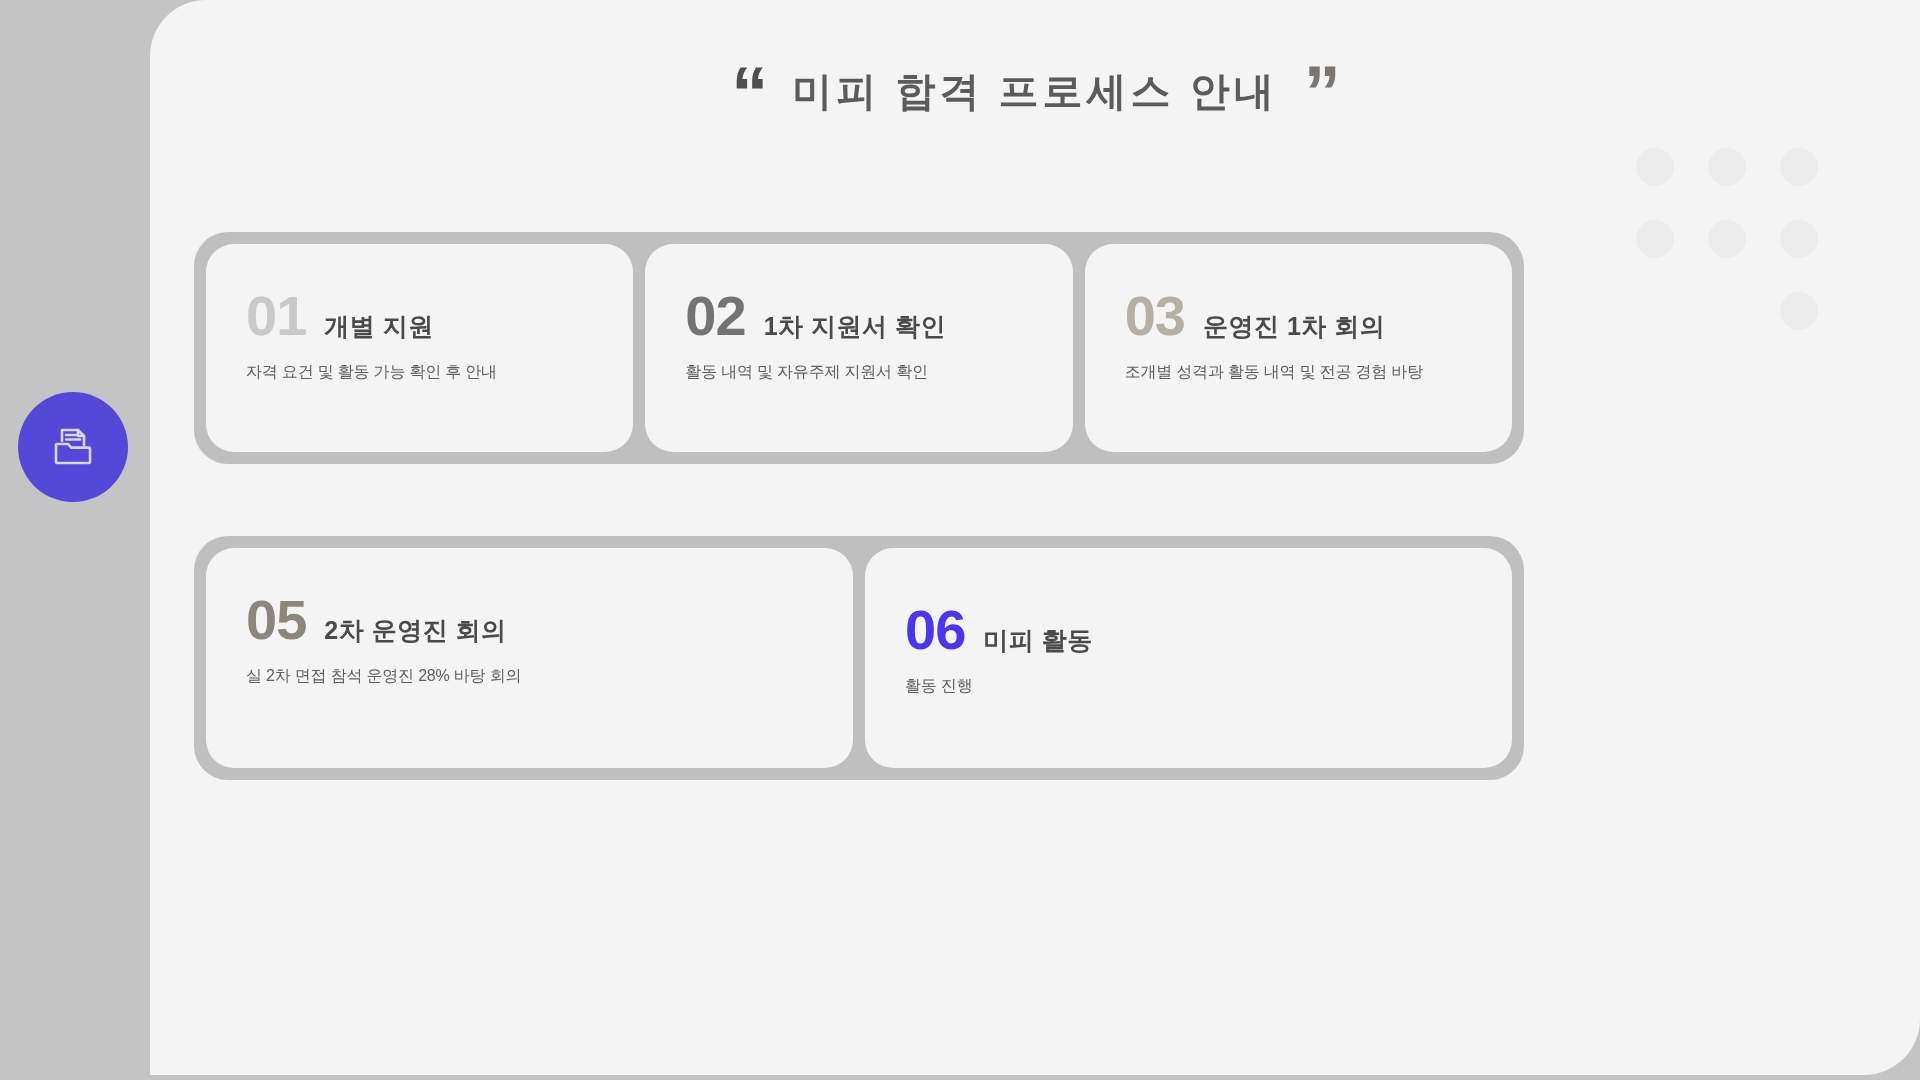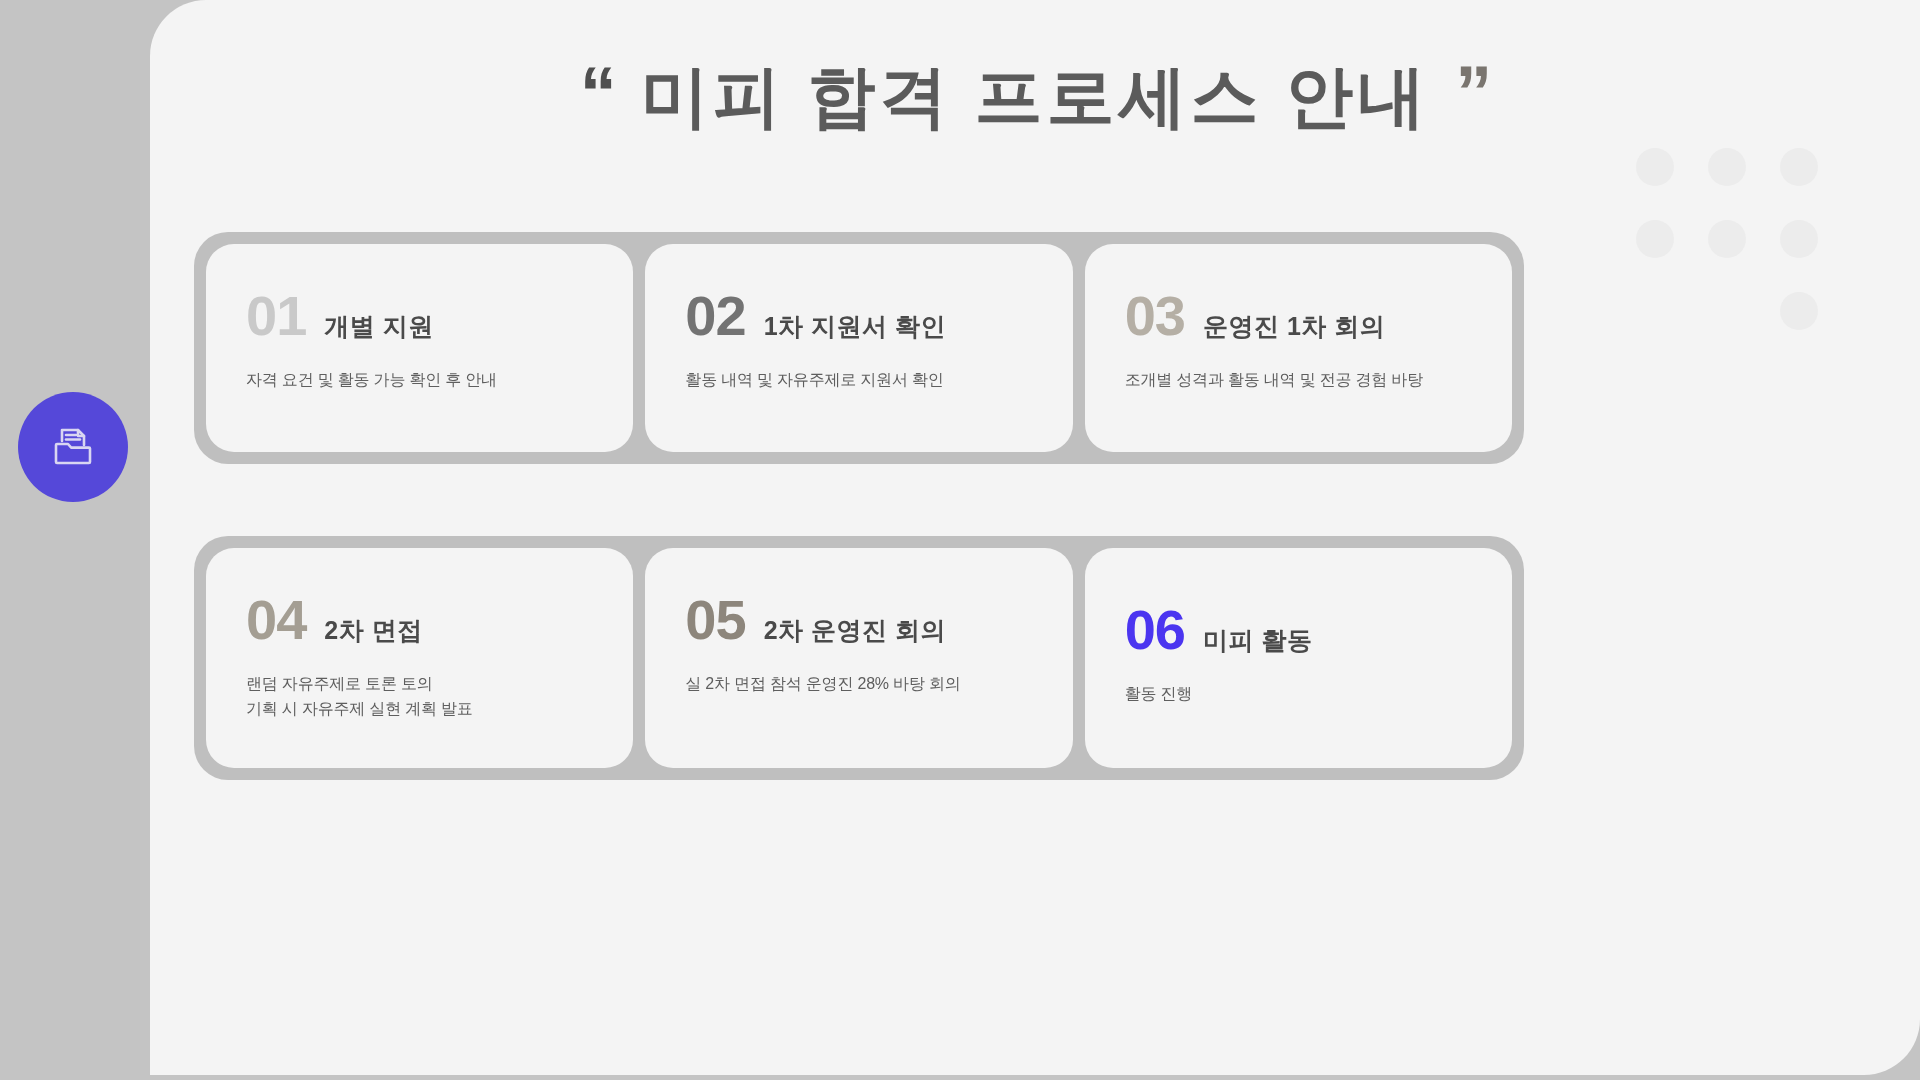--- a/index.html
+++ b/index.html
@@ -71,21 +71,21 @@
     color: #4f4f4f;
     align-self: flex-start;
     margin-top: 4px;
   }
   .quote-close {
     color: #7a756f;
     align-self: flex-start;
     margin-top: 4px;
   }
   .title-text {
-    font-size: 68px;
+    font-size: 40px;
     font-weight: 700;
     color: #5b5b5b;
     letter-spacing: 4px;
     white-space: nowrap;
   }
 
   
   .rows {
     position: absolute;
     left: 44px;
@@ -123,21 +123,21 @@
     letter-spacing: -1px;
   }
   .card-title {
     font-size: 25px;
     font-weight: 700;
     color: #4a4a4a;
     letter-spacing: 0.5px;
     white-space: nowrap;
   }
   .card-desc {
-    margin-top: 24px;
+    margin-top: 16px;
     font-size: 16px;
     line-height: 1.55;
     color: #5e5e5e;
     letter-spacing: -0.2px;
   }
   .card-desc span { display: block; }
 
   
   .badge {
     position: absolute;
@@ -188,48 +188,38 @@
           <span>자격 요건 및 활동 가능 확인 후 안내</span>
         </div>
       </div>
 
       <div class="card">
         <div class="card-head">
           <span class="card-num" style="color: #737373;">02</span>
           <span class="card-title">1차 지원서 확인</span>
         </div>
         <div class="card-desc">
-          <span>활동 내역 및 자유주제로 지원서 확인</span>
+          <span>활동 내역 및 자유주제 지원서 확인</span>
         </div>
       </div>
 
       <div class="card">
         <div class="card-head">
           <span class="card-num" style="color: rgb(181, 175, 165);">03</span>
           <span class="card-title">운영진 1차 회의</span>
         </div>
         <div class="card-desc">
           <span>조개별 성격과 활동 내역 및 전공 경험 바탕</span>
         </div>
       </div>
 
     </div>
 
     <div class="row row-2">
 
-      <div class="card">
-        <div class="card-head">
-          <span class="card-num" style="color: rgb(164, 158, 147);">04</span>
-          <span class="card-title">2차 면접</span>
-        </div>
-        <div class="card-desc">
-          <span>랜덤 자유주제로 토론 토의</span>
-          <span>기획 시 자유주제 실현 계획 발표</span>
-        </div>
-      </div>
 
       <div class="card">
         <div class="card-head">
           <span class="card-num" style="color: rgb(141, 134, 124);">05</span>
           <span class="card-title">2차 운영진 회의</span>
         </div>
         <div class="card-desc">
           <span>실 2차 면접 참석 운영진 28% 바탕 회의</span>
         </div>
       </div>

